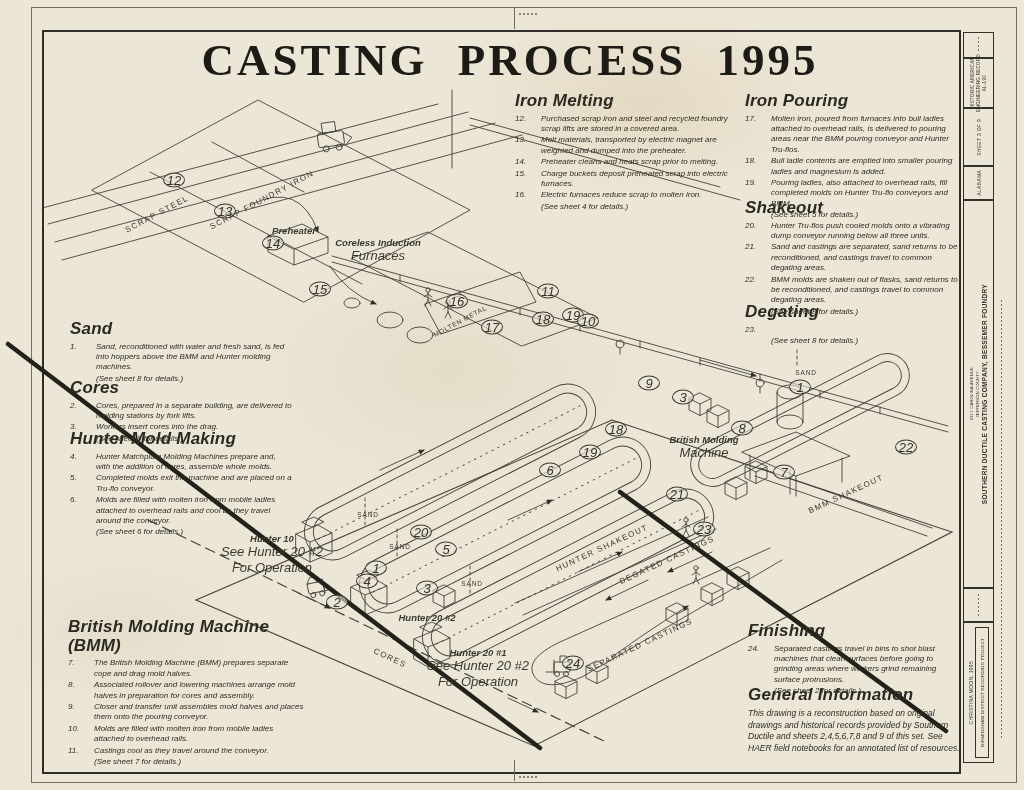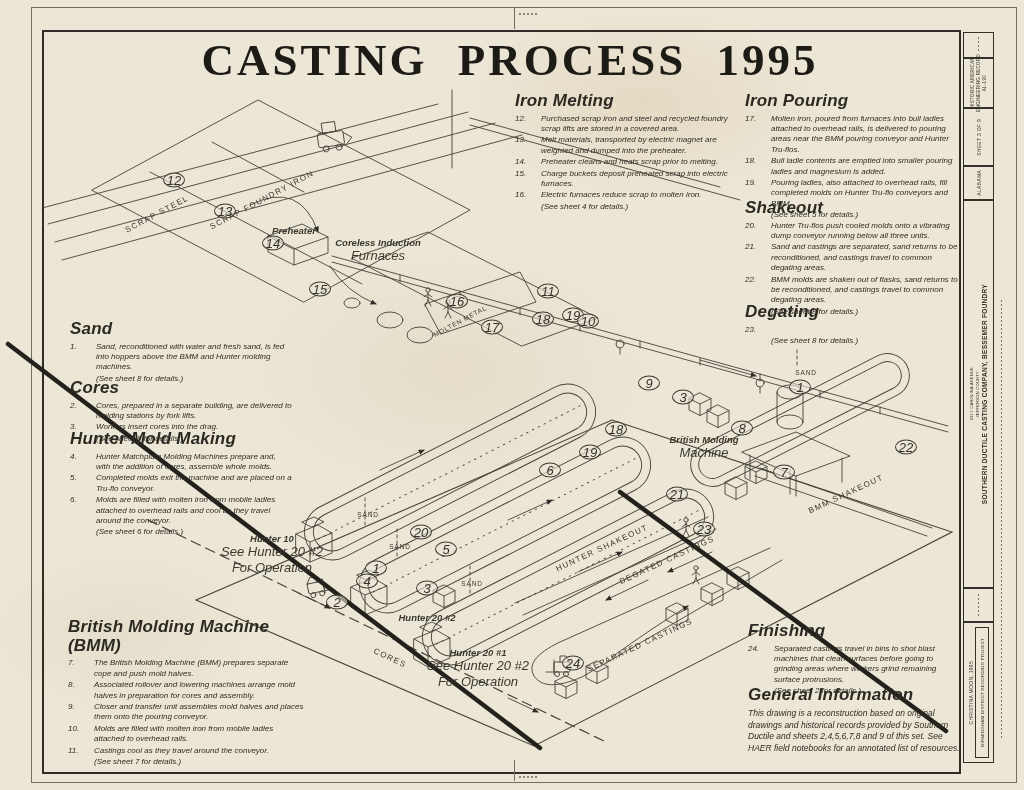--- a/index.html
+++ b/index.html
@@ -251,21 +251,21 @@
       <div class="sec-item">
         <span class="num">6.</span>
         <span class="txt">Molds are filled with molten iron from mobile ladles attached to overhead rails and cool as they travel around the conveyor.</span>
       </div>
       <div class="sec-note">(See sheet 6 for details.)</div>
     </section>
   <section class="notes" style="left:68px;top:618px;width:238px;">
       <div class="sec-heading">British Molding Machine (BMM)</div>
       <div class="sec-item">
         <span class="num">7.</span>
-        <span class="txt">The British Molding Machine (BMM) prepares separate cope and push mold halves.</span>
+        <span class="txt">The British Molding Machine (BMM) prepares separate cope and drag mold halves.</span>
       </div>
       <div class="sec-item">
         <span class="num">8.</span>
         <span class="txt">Associated rollover and lowering machines arrange mold halves in preparation for cores and assembly.</span>
       </div>
       <div class="sec-item">
         <span class="num">9.</span>
         <span class="txt">Closer and transfer unit assembles mold halves and places them onto the pouring conveyor.</span>
       </div>
       <div class="sec-item">

